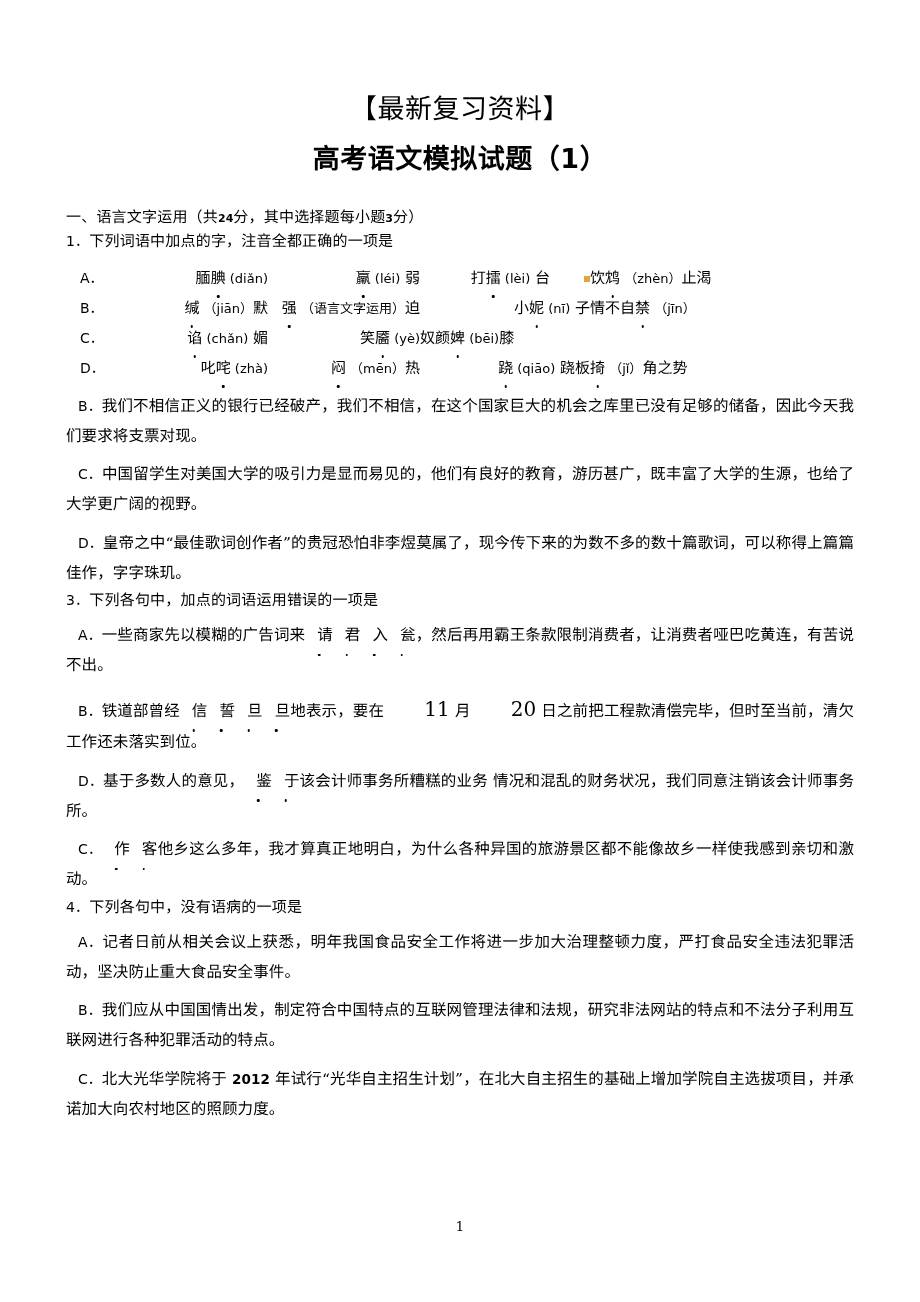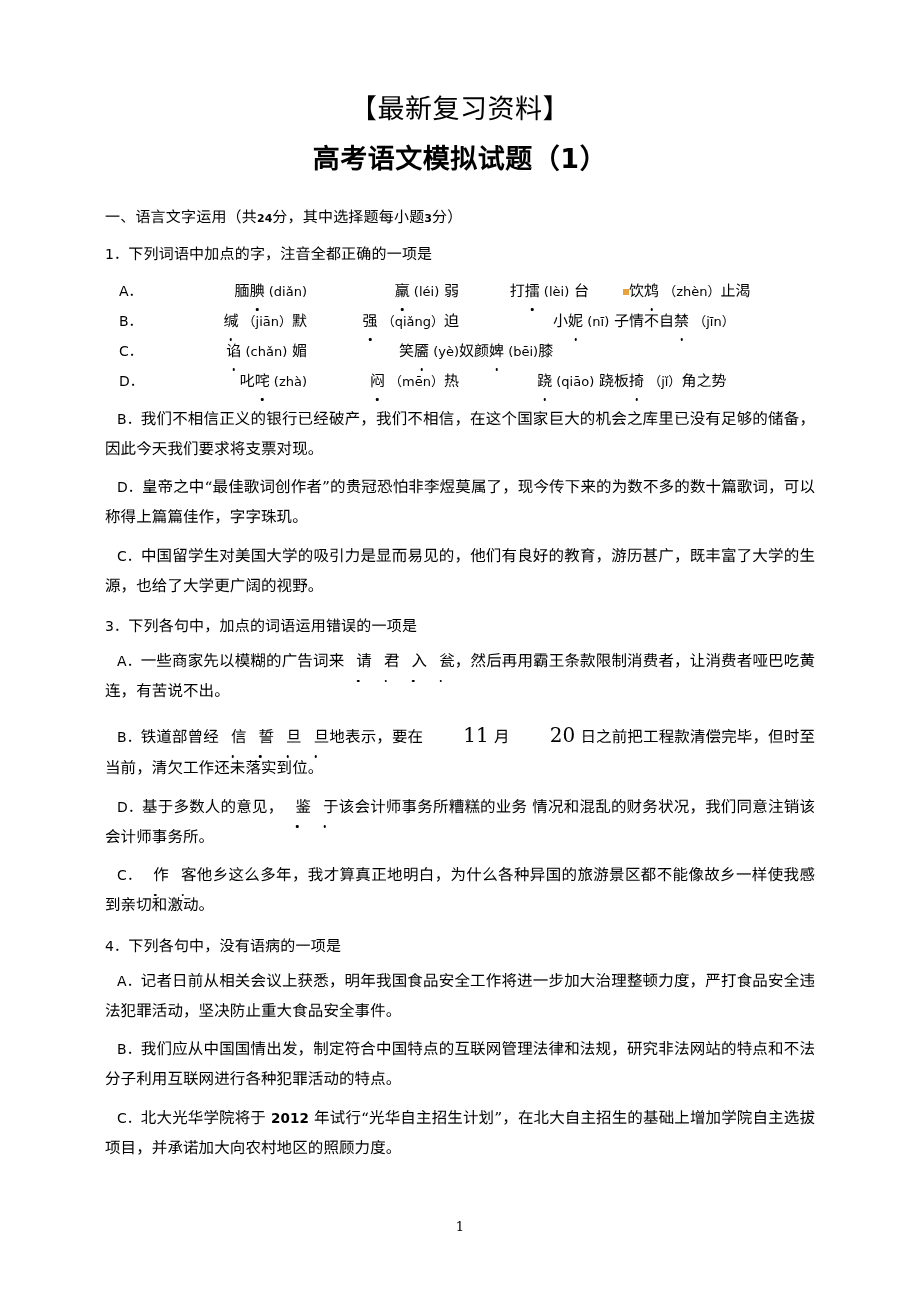--- a/index.html
+++ b/index.html
@@ -15,21 +15,21 @@
     font-family: "DejaVu Serif", "Liberation Serif", serif;
     color: #000000;
     overflow: hidden;
   }
 
   .page {
     position: relative;
     width: 920px;
     height: 1302px;
     box-sizing: border-box;
-    padding: 0 105px;
+    padding: 0 66px;
   }
 
   
   .doc-title-wrap {
     padding-top: 92px;
     text-align: center;
   }
   .doc-title-1 {
     font-size: 27px;
     line-height: 1.25;
@@ -47,21 +47,20 @@
   }
 
   
   .section-head {
     margin-top: 30px;
     font-size: 15px;
     line-height: 1.55;
     letter-spacing: 0.2px;
   }
   .q-stem {
-    margin-top: 13px;
     font-size: 15px;
     line-height: 1.6;
     letter-spacing: 0.2px;
   }
   .para {
     margin-top: 9px;
     font-size: 15.5px;
     line-height: 1.92;
     text-align: justify;
     text-justify: inter-ideograph;
@@ -182,41 +181,41 @@
         <div class="pinyin-row">
           <span class="opt-letter cell-letter">A．</span>
           <span class="cell c1"><span>腼</span><span><span class="dot">腆</span></span><span class="pinyin"> (diǎn)</span></span>
           <span class="cell c2"><span><span class="dot">羸</span></span><span class="pinyin"> (léi)</span><span> 弱</span></span>
           <span class="cell c3"><span>打</span><span><span class="dot">擂</span></span><span class="pinyin"> (lèi)</span><span> 台</span><span class="orange-mark" style="margin-left: 34px;"></span></span>
           <span class="cell c4"><span>饮</span><span><span class="dot">鸩</span></span><span class="pinyin"> （zhèn）</span><span>止渴</span></span>
         </div>
         <div class="pinyin-row">
           <span class="opt-letter cell-letter">B．</span>
           <span class="cell c1"><span><span class="dot">缄</span></span><span class="pinyin"> （jiān）</span><span>默</span></span>
-          <span class="cell c2"><span><span class="dot">强</span></span><span class="pinyin"> （qiǎng）</span><span>迫</span></span>
+          <span class="cell c2"><span><span class="dot">强</span></span><span class="pinyin"> （语言文字运用）</span><span>迫</span></span>
           <span class="cell c3"><span>小</span><span><span class="dot">妮</span></span><span class="pinyin"> (nī)</span><span> 子</span></span>
           <span class="cell c4"><span>情不自</span><span><span class="dot">禁</span></span><span class="pinyin"> （jīn）</span></span>
         </div>
         <div class="pinyin-row">
           <span class="opt-letter cell-letter">C．</span>
           <span class="cell c1"><span><span class="dot">谄</span></span><span class="pinyin"> (chǎn)</span><span> 媚</span></span>
           <span class="cell c2"><span>笑</span><span><span class="dot">靥</span></span><span class="pinyin"> (yè)</span></span>
           <span class="cell c4"><span>奴颜</span><span><span class="dot">婢</span></span><span class="pinyin"> (bēi)</span><span>膝</span></span>
         </div>
         <div class="pinyin-row">
           <span class="opt-letter cell-letter">D．</span>
           <span class="cell c1"><span>叱</span><span><span class="dot">咤</span></span><span class="pinyin"> (zhà)</span></span>
           <span class="cell c2"><span><span class="dot">闷</span></span><span class="pinyin"> （mēn）</span><span>热</span></span>
           <span class="cell c3"><span><span class="dot">跷</span></span><span class="pinyin"> (qiāo)</span><span> 跷板</span></span>
           <span class="cell c4"><span><span class="dot">掎</span></span><span class="pinyin"> （jǐ）</span><span>角之势</span></span>
         </div>
       </div>
       <div class="para"><span class="opt-letter">B．</span><span>我们不相信正义的银行已经破产，我们不相信，在这个国家巨大的机会之库里已没有足够的储备，因此今天我们要求将支票对现。</span></div>
+      <div class="para"><span class="opt-letter">C．</span><span>中国留学生对美国大学的吸引力是显而易见的，他们有良好的教育，游历甚广，既丰富了大学的生源，也给了大学更广阔的视野。</span></div>
       <div class="para"><span class="opt-letter">D．</span><span>皇帝之中“最佳歌词创作者”的贵冠恐怕非李煜莫属了，现今传下来的为数不多的数十篇歌词，可以称得上篇篇佳作，字字珠玑。</span></div>
-      <div class="para"><span class="opt-letter">C．</span><span>中国留学生对美国大学的吸引力是显而易见的，他们有良好的教育，游历甚广，既丰富了大学的生源，也给了大学更广阔的视野。</span></div>
       <div class="q-stem"><span class="qnum">3．</span><span>下列各句中，加点的词语运用错误的一项是</span></div>
       <div class="para"><span class="opt-letter">A．</span><span>一些商家先以模糊的广告词来</span><span><span class="dot">请</span><span class="dot">君</span><span class="dot">入</span><span class="dot">瓮</span></span><span>，然后再用霸王条款限制消费者，让消费者哑巴吃黄连，有苦说不出。</span></div>
       <div class="para"><span class="opt-letter">B．</span><span>铁道部曾经</span><span><span class="dot">信</span><span class="dot">誓</span><span class="dot">旦</span><span class="dot">旦</span></span><span>地表示，要在 </span><span class="serif-num">11</span><span> 月 </span><span class="serif-num">20</span><span> 日之前把工程款清偿完毕，但时至当前，清欠工作还未落实到位。</span></div>
       <div class="para"><span class="opt-letter">D．</span><span>基于多数人的意见，</span><span><span class="dot">鉴</span><span class="dot">于</span></span><span>该会计师事务所糟糕的业务 情况和混乱的财务状况，我们同意注销该会计师事务所。</span></div>
       <div class="para"><span class="opt-letter">C．</span><span><span class="dot">作</span><span class="dot">客</span></span><span>他乡这么多年，我才算真正地明白，为什么各种异国的旅游景区都不能像故乡一样使我感到亲切和激动。</span></div>
       <div class="q-stem"><span class="qnum">4．</span><span>下列各句中，没有语病的一项是</span></div>
       <div class="para"><span class="opt-letter">A．</span><span>记者日前从相关会议上获悉，明年我国食品安全工作将进一步加大治理整顿力度，严打食品安全违法犯罪活动，坚决防止重大食品安全事件。</span></div>
       <div class="para"><span class="opt-letter">B．</span><span>我们应从中国国情出发，制定符合中国特点的互联网管理法律和法规，研究非法网站的特点和不法分子利用互联网进行各种犯罪活动的特点。</span></div>
       <div class="para"><span class="opt-letter">C．</span><span>北大光华学院将于 </span><span class="inline-num">2012</span><span> 年试行“光华自主招生计划”，在北大自主招生的基础上增加学院自主选拔项目，并承诺加大向农村地区的照顾力度。</span></div>
     </div>

